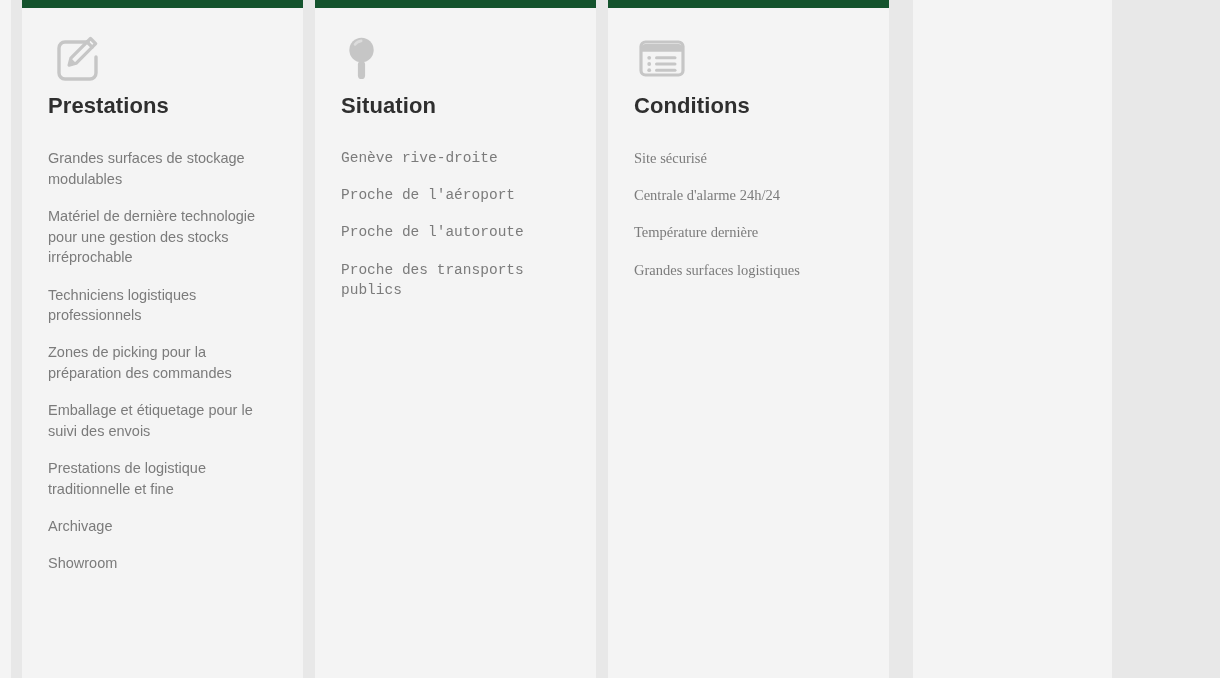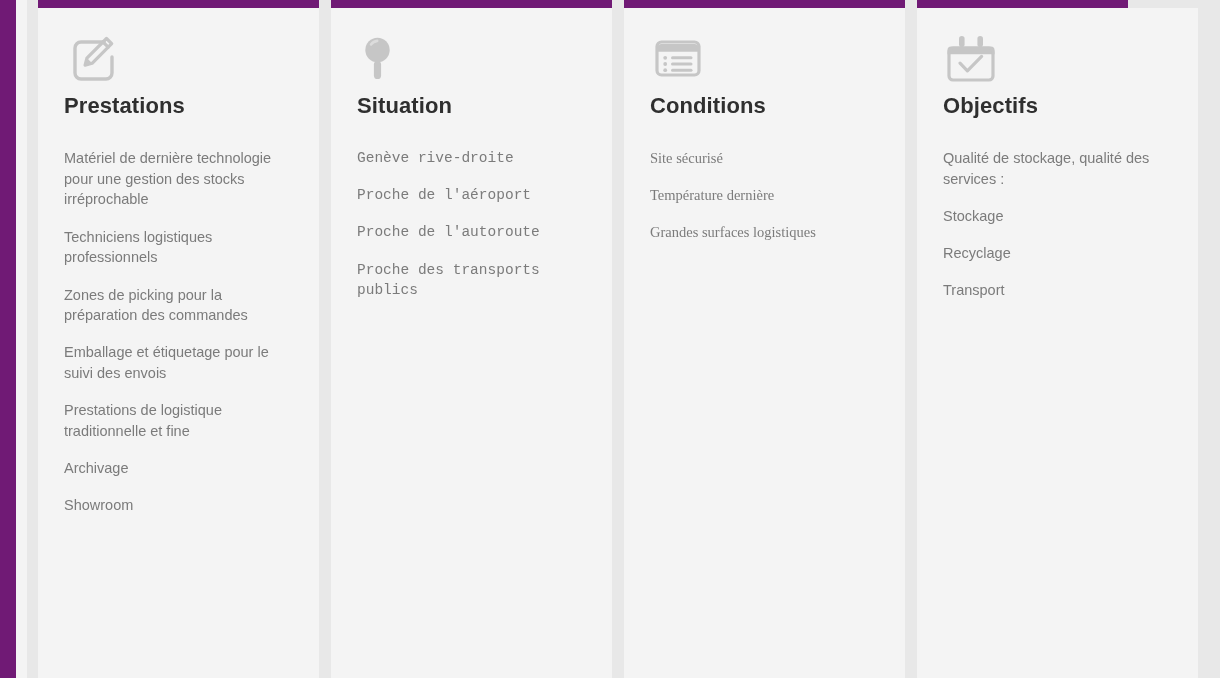--- a/index.html
+++ b/index.html
@@ -10,24 +10,23 @@
     overflow: hidden;
     background: #e8e8e8;
     font-family: "Liberation Sans", sans-serif;
     -webkit-font-smoothing: antialiased;
   }
 
   #board {
     position: relative;
     width: 1112px;
     height: 678px;
-    background: #701a75;
+    background: #14532d;
     display: flex;
     align-items: flex-start;
-    padding-left: 16px;
   }
 
   
   .edge-card {
     width: 11px;
     height: 678px;
     background: #f4f4f4;
     flex: 0 0 auto;
   }
 
@@ -121,20 +120,21 @@
     <span class="card-icon">
       <svg width="56" height="56" viewBox="0 0 56 56" aria-hidden="true">
         <path d="M40 12 H17 a6 6 0 0 0 -6 6 V43 a6 6 0 0 0 6 6 H42 a6 6 0 0 0 6 -6 V27" fill="none" stroke="#c6c6c6" stroke-width="3.4" stroke-linecap="round"></path>
         <path d="M42.5 8.5 l5.2 5.2 -19.6 19.6 -7.0 1.8 1.8 -7.0 Z" fill="none" stroke="#c6c6c6" stroke-width="3.2" stroke-linejoin="round"></path>
         <path d="M39.0 12.0 l5.2 5.2" stroke="#c6c6c6" stroke-width="3.2" stroke-linecap="round"></path>
         <path d="M22.9 28.1 l5.2 5.2 -7.0 1.8 Z" fill="#c6c6c6"></path>
       </svg>
     </span>
     <h2 class="card-title">Prestations</h2>
     <ul class="card-list">
+      <li>Grandes surfaces de stockage modulables</li>
       <li>Matériel de dernière technologie pour une gestion des stocks irréprochable</li>
       <li>Techniciens logistiques professionnels</li>
       <li>Zones de picking pour la préparation des commandes</li>
       <li>Emballage et étiquetage pour le suivi des envois</li>
       <li>Prestations de logistique traditionnelle et fine</li>
       <li>Archivage</li>
       <li>Showroom</li>
     </ul>
   </section>
 
@@ -168,42 +168,25 @@
         <circle cx="15.2" cy="34.0" r="1.9" fill="#c6c6c6"></circle>
         <circle cx="15.2" cy="40.2" r="1.9" fill="#c6c6c6"></circle>
         <rect x="21.0" y="26.3" width="21.5" height="3.0" rx="1.5" fill="#c6c6c6"></rect>
         <rect x="21.0" y="32.5" width="21.5" height="3.0" rx="1.5" fill="#c6c6c6"></rect>
         <rect x="21.0" y="38.7" width="21.5" height="3.0" rx="1.5" fill="#c6c6c6"></rect>
       </svg>
     </span>
     <h2 class="card-title">Conditions</h2>
     <ul class="card-list">
       <li>Site sécurisé</li>
+      <li>Centrale d'alarme 24h/24</li>
       <li>Température dernière</li>
       <li>Grandes surfaces logistiques</li>
     </ul>
   </section>
 
   <div class="gap"></div>
 
-  <section class="card col-objectifs">
-    <span class="card-icon">
-      <svg width="56" height="56" viewBox="0 0 56 56" aria-hidden="true">
-        <rect x="16.0" y="6.0" width="5.6" height="11.0" rx="2.8" fill="#c6c6c6"></rect>
-        <rect x="34.4" y="6.0" width="5.6" height="11.0" rx="2.8" fill="#c6c6c6"></rect>
-        <path d="M8 16.5 h40 a3.5 3.5 0 0 1 3.5 3.5 v4.2 H4.5 V20 A3.5 3.5 0 0 1 8 16.5 Z" fill="#c6c6c6"></path>
-        <rect x="6.0" y="18.0" width="44" height="32" rx="4" fill="none" stroke="#c6c6c6" stroke-width="3.2"></rect>
-        <path d="M17.0 33.2 l7.4 7.6 14.2 -14.4" fill="none" stroke="#c6c6c6" stroke-width="3.2" stroke-linecap="round" stroke-linejoin="round"></path>
-      </svg>
-    </span>
-    <h2 class="card-title">Objectifs</h2>
-    <ul class="card-list">
-      <li>Qualité de stockage, qualité des services :</li>
-      <li>Stockage</li>
-      <li>Recyclage</li>
-      <li>Transport</li>
-    </ul>
-  </section>
 
   <div class="gap"></div>
   <div class="right-strip"></div>
 
 </div>
 
 </body></html>

